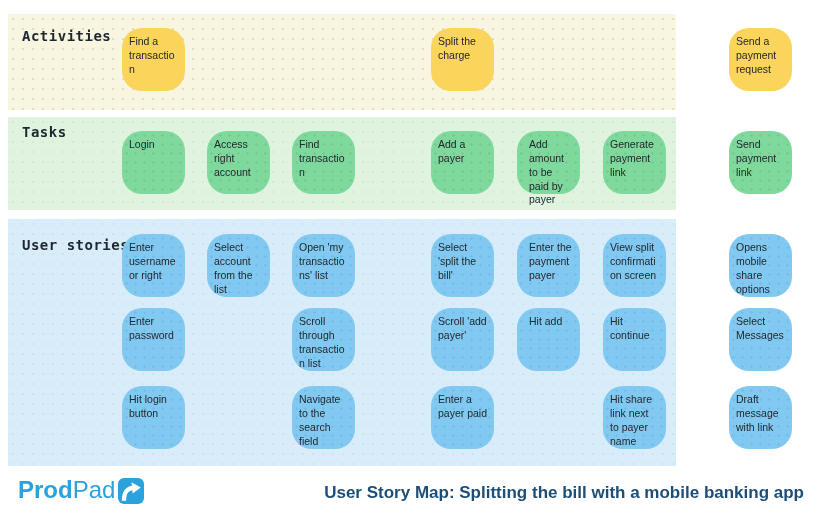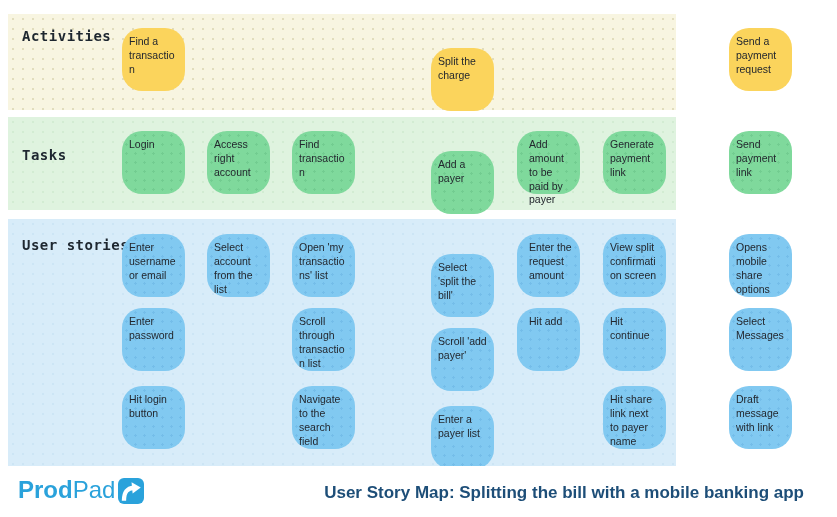--- a/index.html
+++ b/index.html
@@ -22,21 +22,21 @@
     top:219px; height:247px; background-color:#D8ECF9;
     background-image:radial-gradient(#CCE5F5 1px, transparent 1.2px);
     background-size:10px 10px;
   }
   .band-label {
     position:absolute; left:14px;
     font-family:"DejaVu Sans Mono", monospace; font-weight:bold;
     font-size:14px; color:#1E2730; letter-spacing:0.5px; white-space:nowrap;
   }
   .band-activities .band-label { top:14px; }
-  .band-tasks .band-label { top:30px; }
+  .band-tasks .band-label { top:7px; }
   .band-stories .band-label { top:18px; }
 
   .sticky {
     position:absolute; width:63px; height:63px; box-sizing:border-box;
     padding:7px 6px 6px 7px; font-size:10.5px; line-height:1.32; color:#23272E;
     word-wrap:break-word;
     border-radius:20px;
   }
   .sticky.yellow { background-color:#FBD45C; }
   .sticky.green {
@@ -44,21 +44,21 @@
     background-image:radial-gradient(#72CC90 1px, transparent 1.2px);
     background-size:9px 9px;
   }
   .sticky.blue {
     background-color:#81C9F1;
     background-image:radial-gradient(#74BDE9 1px, transparent 1.2px);
     background-size:9px 9px;
   }
   
   .c0 { left:114px; } .c1 { left:199px; } .c2 { left:284px; }
-  .c3 { left:423px;margin-top:20px; } .c4 { left:509px;padding-left:12px; } .c5 { left:595px; }
+  .c3 { left:423px; } .c4 { left:509px;padding-left:12px; } .c5 { left:595px; }
   .c6 { left:721px; }
   
   .band-activities .sticky, .band-tasks .sticky { top:14px; }
   
   .r0 { top:15px; } .r1 { top:89px; } .r2 { top:167px; }
 
   .footer { position:absolute; left:0; top:466px; width:821px; height:51px; background:#ffffff; }
   .logo { position:absolute; left:18px; top:10px; display:flex; align-items:center; }
   .logo-text { font-size:24px; color:#2AA2DB; letter-spacing:0; }
   .logo-bold { font-weight:bold; }
@@ -88,35 +88,35 @@
     <div class="sticky green c2">Find transaction</div>
     <div class="sticky green c3">Add a payer</div>
     <div class="sticky green c4">Add amount to be paid by payer</div>
     <div class="sticky green c5">Generate payment link</div>
     <div class="sticky green c6">Send payment link</div>
   </div>
 
   <div class="band band-stories">
     <div class="band-label">User stories</div>
 
-    <div class="sticky blue c0 r0">Enter username or email</div>
+    <div class="sticky blue c0 r0">Enter username or right</div>
     <div class="sticky blue c0 r1">Enter password</div>
     <div class="sticky blue c0 r2">Hit login button</div>
 
     <div class="sticky blue c1 r0">Select account from the list</div>
 
     <div class="sticky blue c2 r0">Open 'my transactions' list</div>
     <div class="sticky blue c2 r1">Scroll through transaction list</div>
     <div class="sticky blue c2 r2">Navigate to the search field</div>
 
     <div class="sticky blue c3 r0">Select 'split the bill'</div>
     <div class="sticky blue c3 r1">Scroll 'add payer'</div>
-    <div class="sticky blue c3 r2">Enter a payer list</div>
+    <div class="sticky blue c3 r2">Enter a payer paid</div>
 
-    <div class="sticky blue c4 r0">Enter the request amount</div>
+    <div class="sticky blue c4 r0">Enter the payment payer</div>
     <div class="sticky blue c4 r1">Hit add</div>
 
     <div class="sticky blue c5 r0">View split confirmation screen</div>
     <div class="sticky blue c5 r1">Hit continue</div>
     <div class="sticky blue c5 r2">Hit share link next to payer name</div>
 
     <div class="sticky blue c6 r0">Opens mobile share options</div>
     <div class="sticky blue c6 r1">Select Messages</div>
     <div class="sticky blue c6 r2">Draft message with link</div>
   </div>

